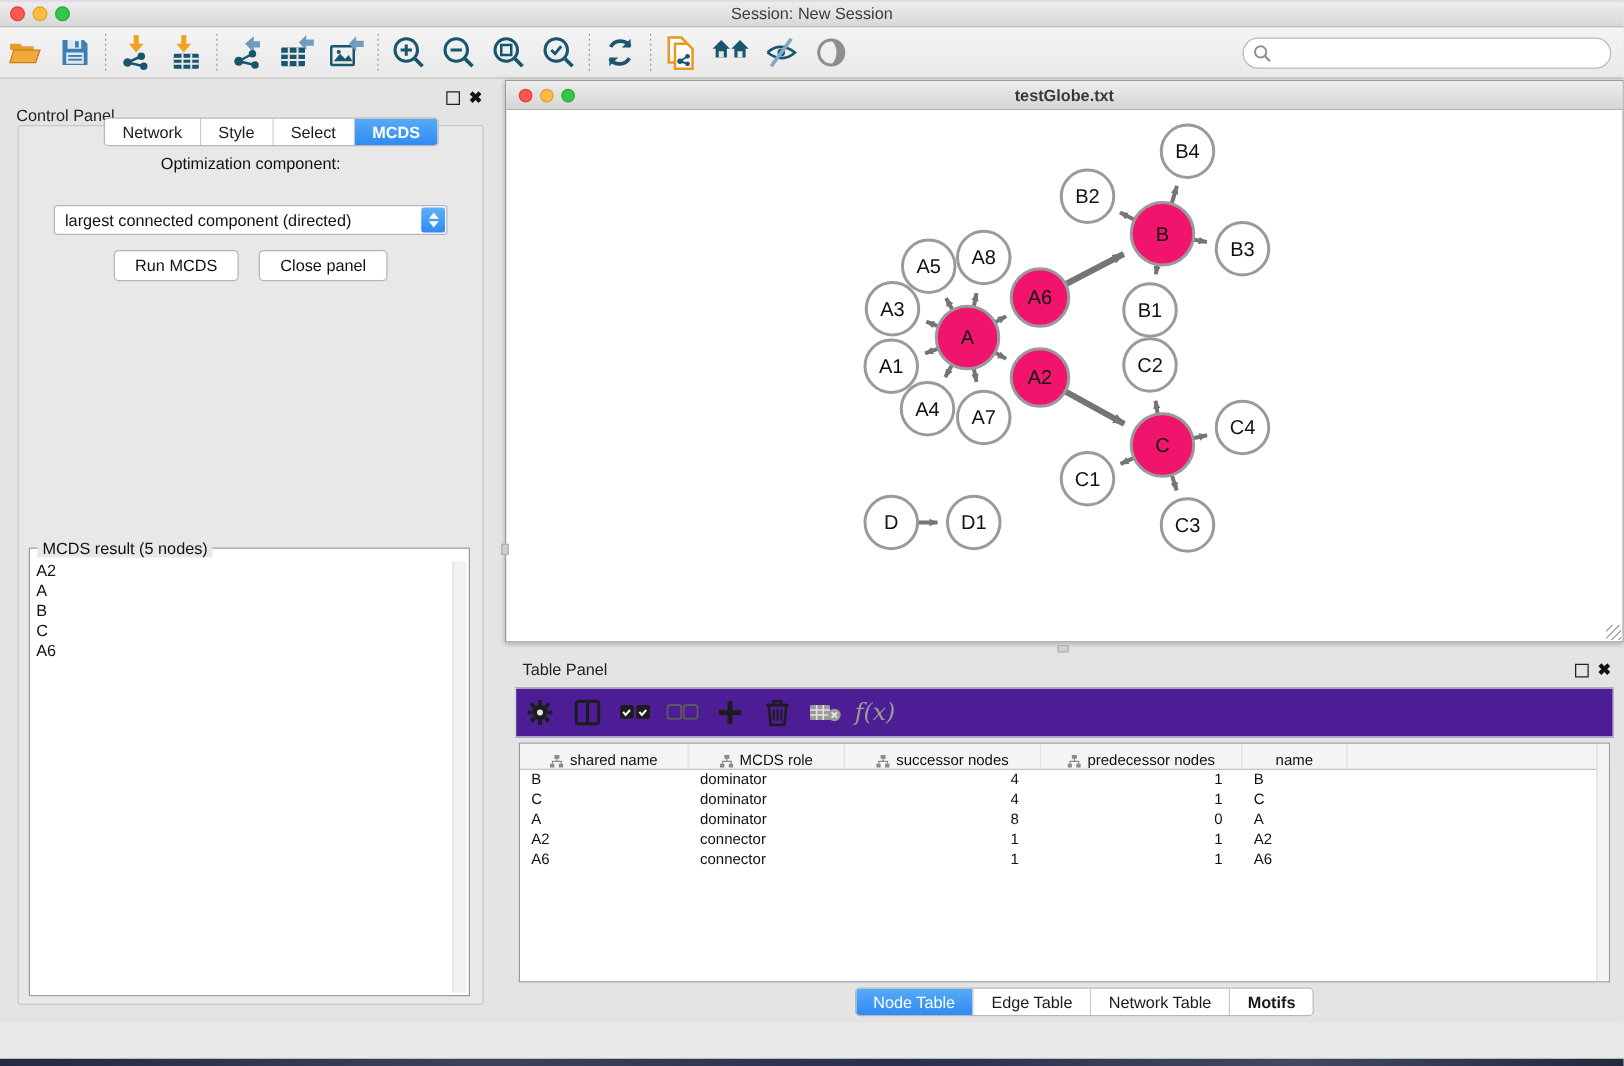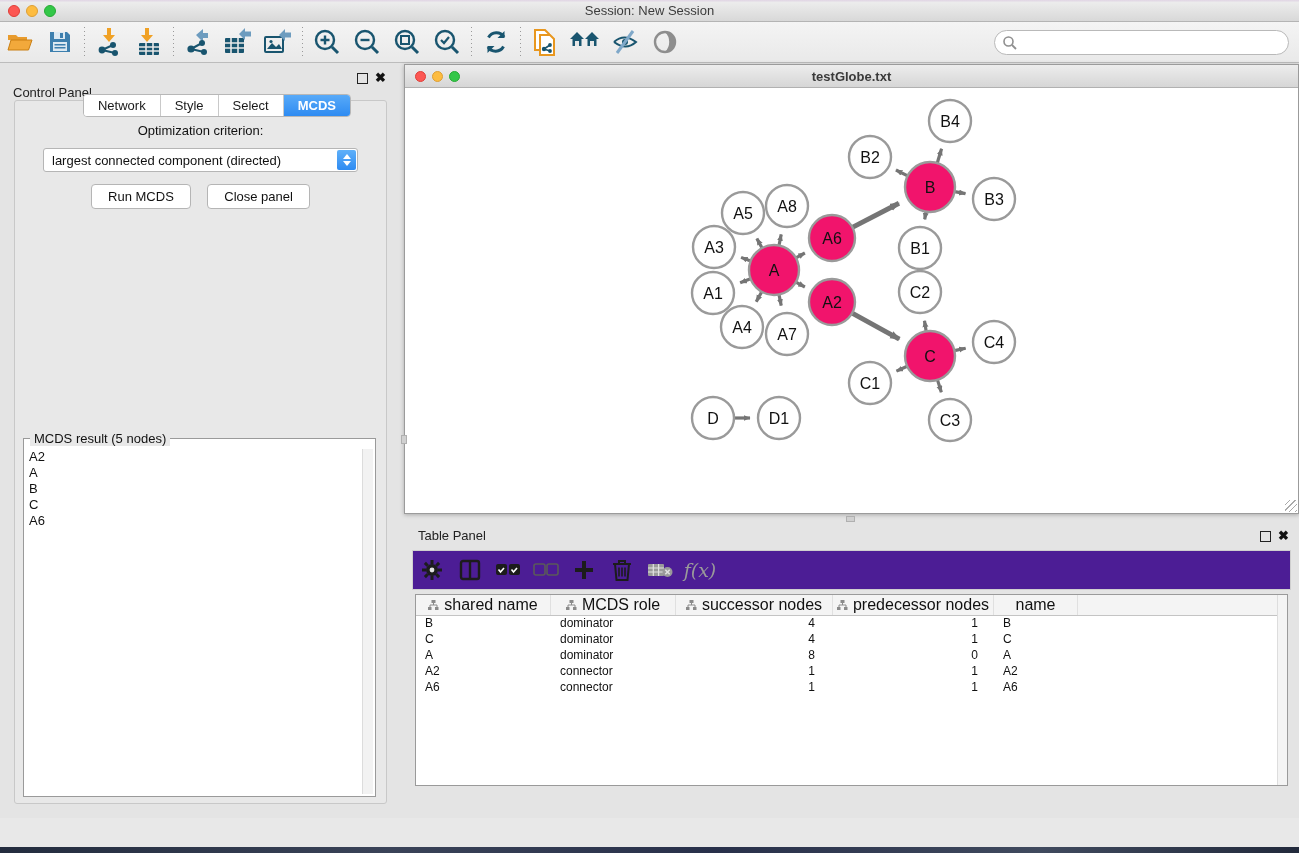--- a/index.html
+++ b/index.html
@@ -46,21 +46,21 @@
   .cp-header .panel-close { right:8px; }
   .cp-tabs { position:relative; height:24px; text-align:center; z-index:2; }
   .tabstrip { display:inline-flex; border:1px solid #b7b7b7; border-radius:4px; overflow:hidden; background:#fff;margin-left:36px; }
   .tabstrip .tab { padding:3px 14px; font-size:13px; color:#1a1a1a; background:#fff;
     border-right:1px solid #c9c9c9; cursor:default; }
   .tabstrip .tab:last-child { border-right:none;font-weight:bold; }
   .tabstrip .tab.active { background:linear-gradient(#58aaf8,#2e8bf2); color:#fff; }
   .cp-body { position:absolute; left:10px; right:7px; top:36px; bottom:12px;
     background:#e8e8e8; border:1px solid #c8c8c8; border-radius:3px; }
   .opt-label { margin-top:22px; text-align:center; font-size:13px; color:#111; }
-  .criterion { position:relative; margin:10px auto 0; width:315px; height:24px;
+  .criterion { position:relative; margin:26px auto 0; width:315px; height:24px;
     background:#fff; border:1px solid #b5b5b5; border-radius:3px; }
   .criterion .val { position:absolute; left:8px; top:4px; font-size:13px; color:#111; white-space:nowrap; }
   .criterion .stepper { position:absolute; right:1px; top:1px; width:19px; height:20px;
     background:linear-gradient(#5fb0f9,#2e8bf2); border-radius:2px; color:#fff; }
   .criterion .stepper:before { content:""; position:absolute; left:5.5px; top:4px;
     border-left:4px solid transparent; border-right:4px solid transparent; border-bottom:5px solid #fff; }
   .criterion .stepper:after { content:""; position:absolute; left:5.5px; bottom:4px;
     border-left:4px solid transparent; border-right:4px solid transparent; border-top:5px solid #fff; }
   .cp-buttons { margin-top:12px; text-align:center; }
   .btn { display:inline-block; padding:4px 16px; font-size:13px; color:#111;
@@ -101,22 +101,22 @@
   .tp-header .panel-float { right:24px; }
   .tp-header .panel-close { right:6px; }
   .tp-toolbar { position:absolute; left:8px; right:4px; top:28px; height:40px;
     background:#4c1d95; border:1px solid #cfcfcf; display:flex; align-items:center; }
   .tp-tool { width:38px; height:32px; display:flex; align-items:center; justify-content:center; }
   .fx-label { font-size:19px; font-style:italic; color:#9a9a9a;
     font-family:"DejaVu Serif", serif; padding-left:4px; }
   .tp-table { position:absolute; left:11px; right:7px; top:72px; bottom:28px;
     background:#fff; border:1px solid #9a9a9a; overflow:hidden; }
   .tbl-header { display:flex; height:21px; background:#f4f4f4; border-bottom:1px solid #c4c4c4; }
-  .tbl-header .hcell { display:flex; align-items:center; justify-content:center;
-    font-size:16px; color:#111; border-right:1px solid #e0e0e0; gap:5px; }
+  .tbl-header .hcell { display:flex; align-items:flex-end; justify-content:center;
+    font-size:12px; color:#111; border-right:1px solid #e0e0e0; gap:5px; }
   .tbl-rows .row { display:flex; height:16px; font-size:12px; color:#111; }
   .tbl-rows .cell { overflow:hidden; white-space:nowrap; }
   .c0{width:135px;} .c1{width:125px;} .c2{width:157px;} .c3{width:161px;} .c4{width:84px;}
   .cell.c0{padding-left:9px;} .cell.c1{padding-left:9px;}
   .cell.c2{text-align:right;padding-right:18px;} .cell.c3{text-align:right;padding-right:16px;}
   .cell.c4{padding-left:9px;}
   .tbl-scroll { position:absolute; right:0; top:0; bottom:0; width:10px;
     background:#f4f4f4; border-left:1px solid #ddd; }
   .tp-tabs { position:absolute; left:0; right:0; bottom:0px; height:24px; text-align:center; }
 
@@ -304,21 +304,21 @@
       </div>
       <div class="cp-tabs">
         <span class="tabstrip">
           <span class="tab">Network</span>
           <span class="tab">Style</span>
           <span class="tab">Select</span>
           <span class="tab active">MCDS</span>
         </span>
       </div>
       <div class="cp-body">
-        <div class="opt-label">Optimization criterion:</div>
+        <div class="opt-label">Optimization component:</div>
         <div class="criterion">
           <span class="val">largest connected component (directed)</span>
           <span class="stepper"></span>
         </div>
         <div class="cp-buttons">
           <span class="btn">Run MCDS</span>
           <span class="btn">Close panel</span>
         </div>
         <div class="result-box">
           <span class="result-legend">MCDS result (5 nodes)</span>
@@ -602,17 +602,25 @@
             <div class="row">
               <div class="cell c0">A6</div>
               <div class="cell c1">connector</div>
               <div class="cell c2">1</div>
               <div class="cell c3">1</div>
               <div class="cell c4">A6</div>
             </div>
           </div>
         <div class="tbl-scroll"></div>
       </div>
+      <div class="tp-tabs">
+        <span class="tabstrip">
+          <span class="tab active">Node Table</span>
+          <span class="tab">Edge Table</span>
+          <span class="tab">Network Table</span>
+          <span class="tab">Motifs</span>
+        </span>
+      </div>
     </div>
   </div>
 
   <div class="wallpaper"></div>
 </div>
 
 </body></html>

